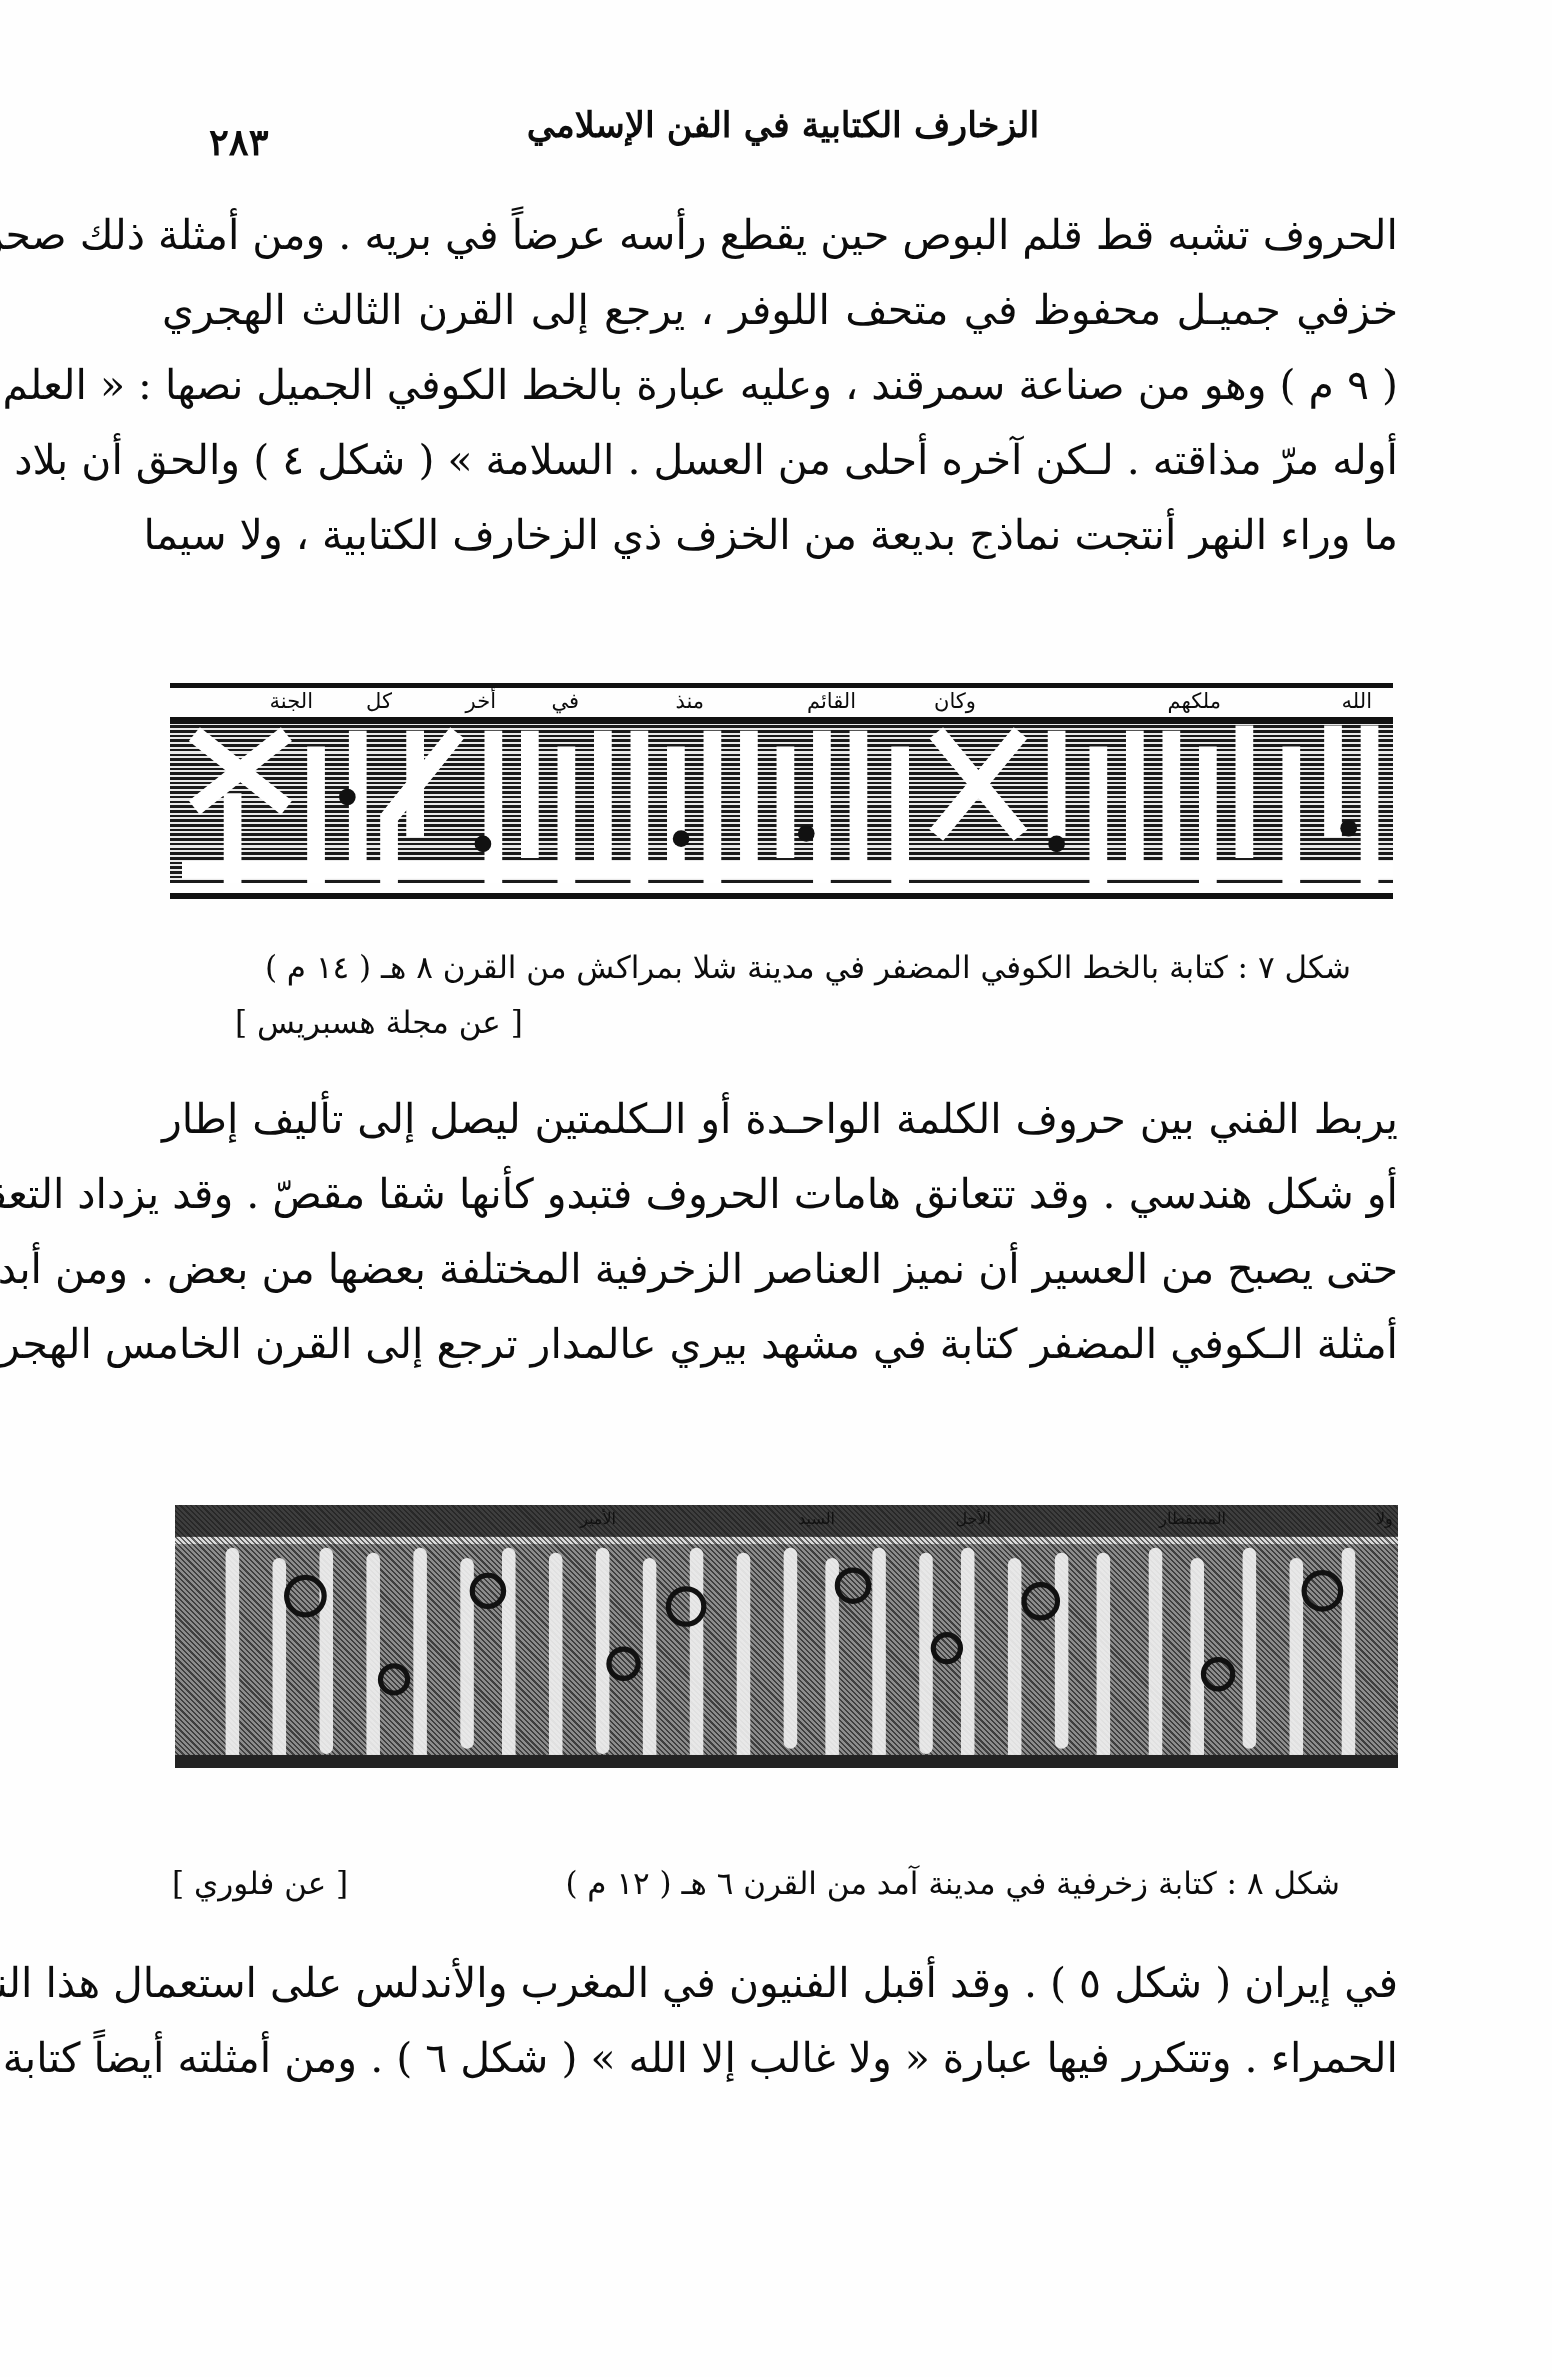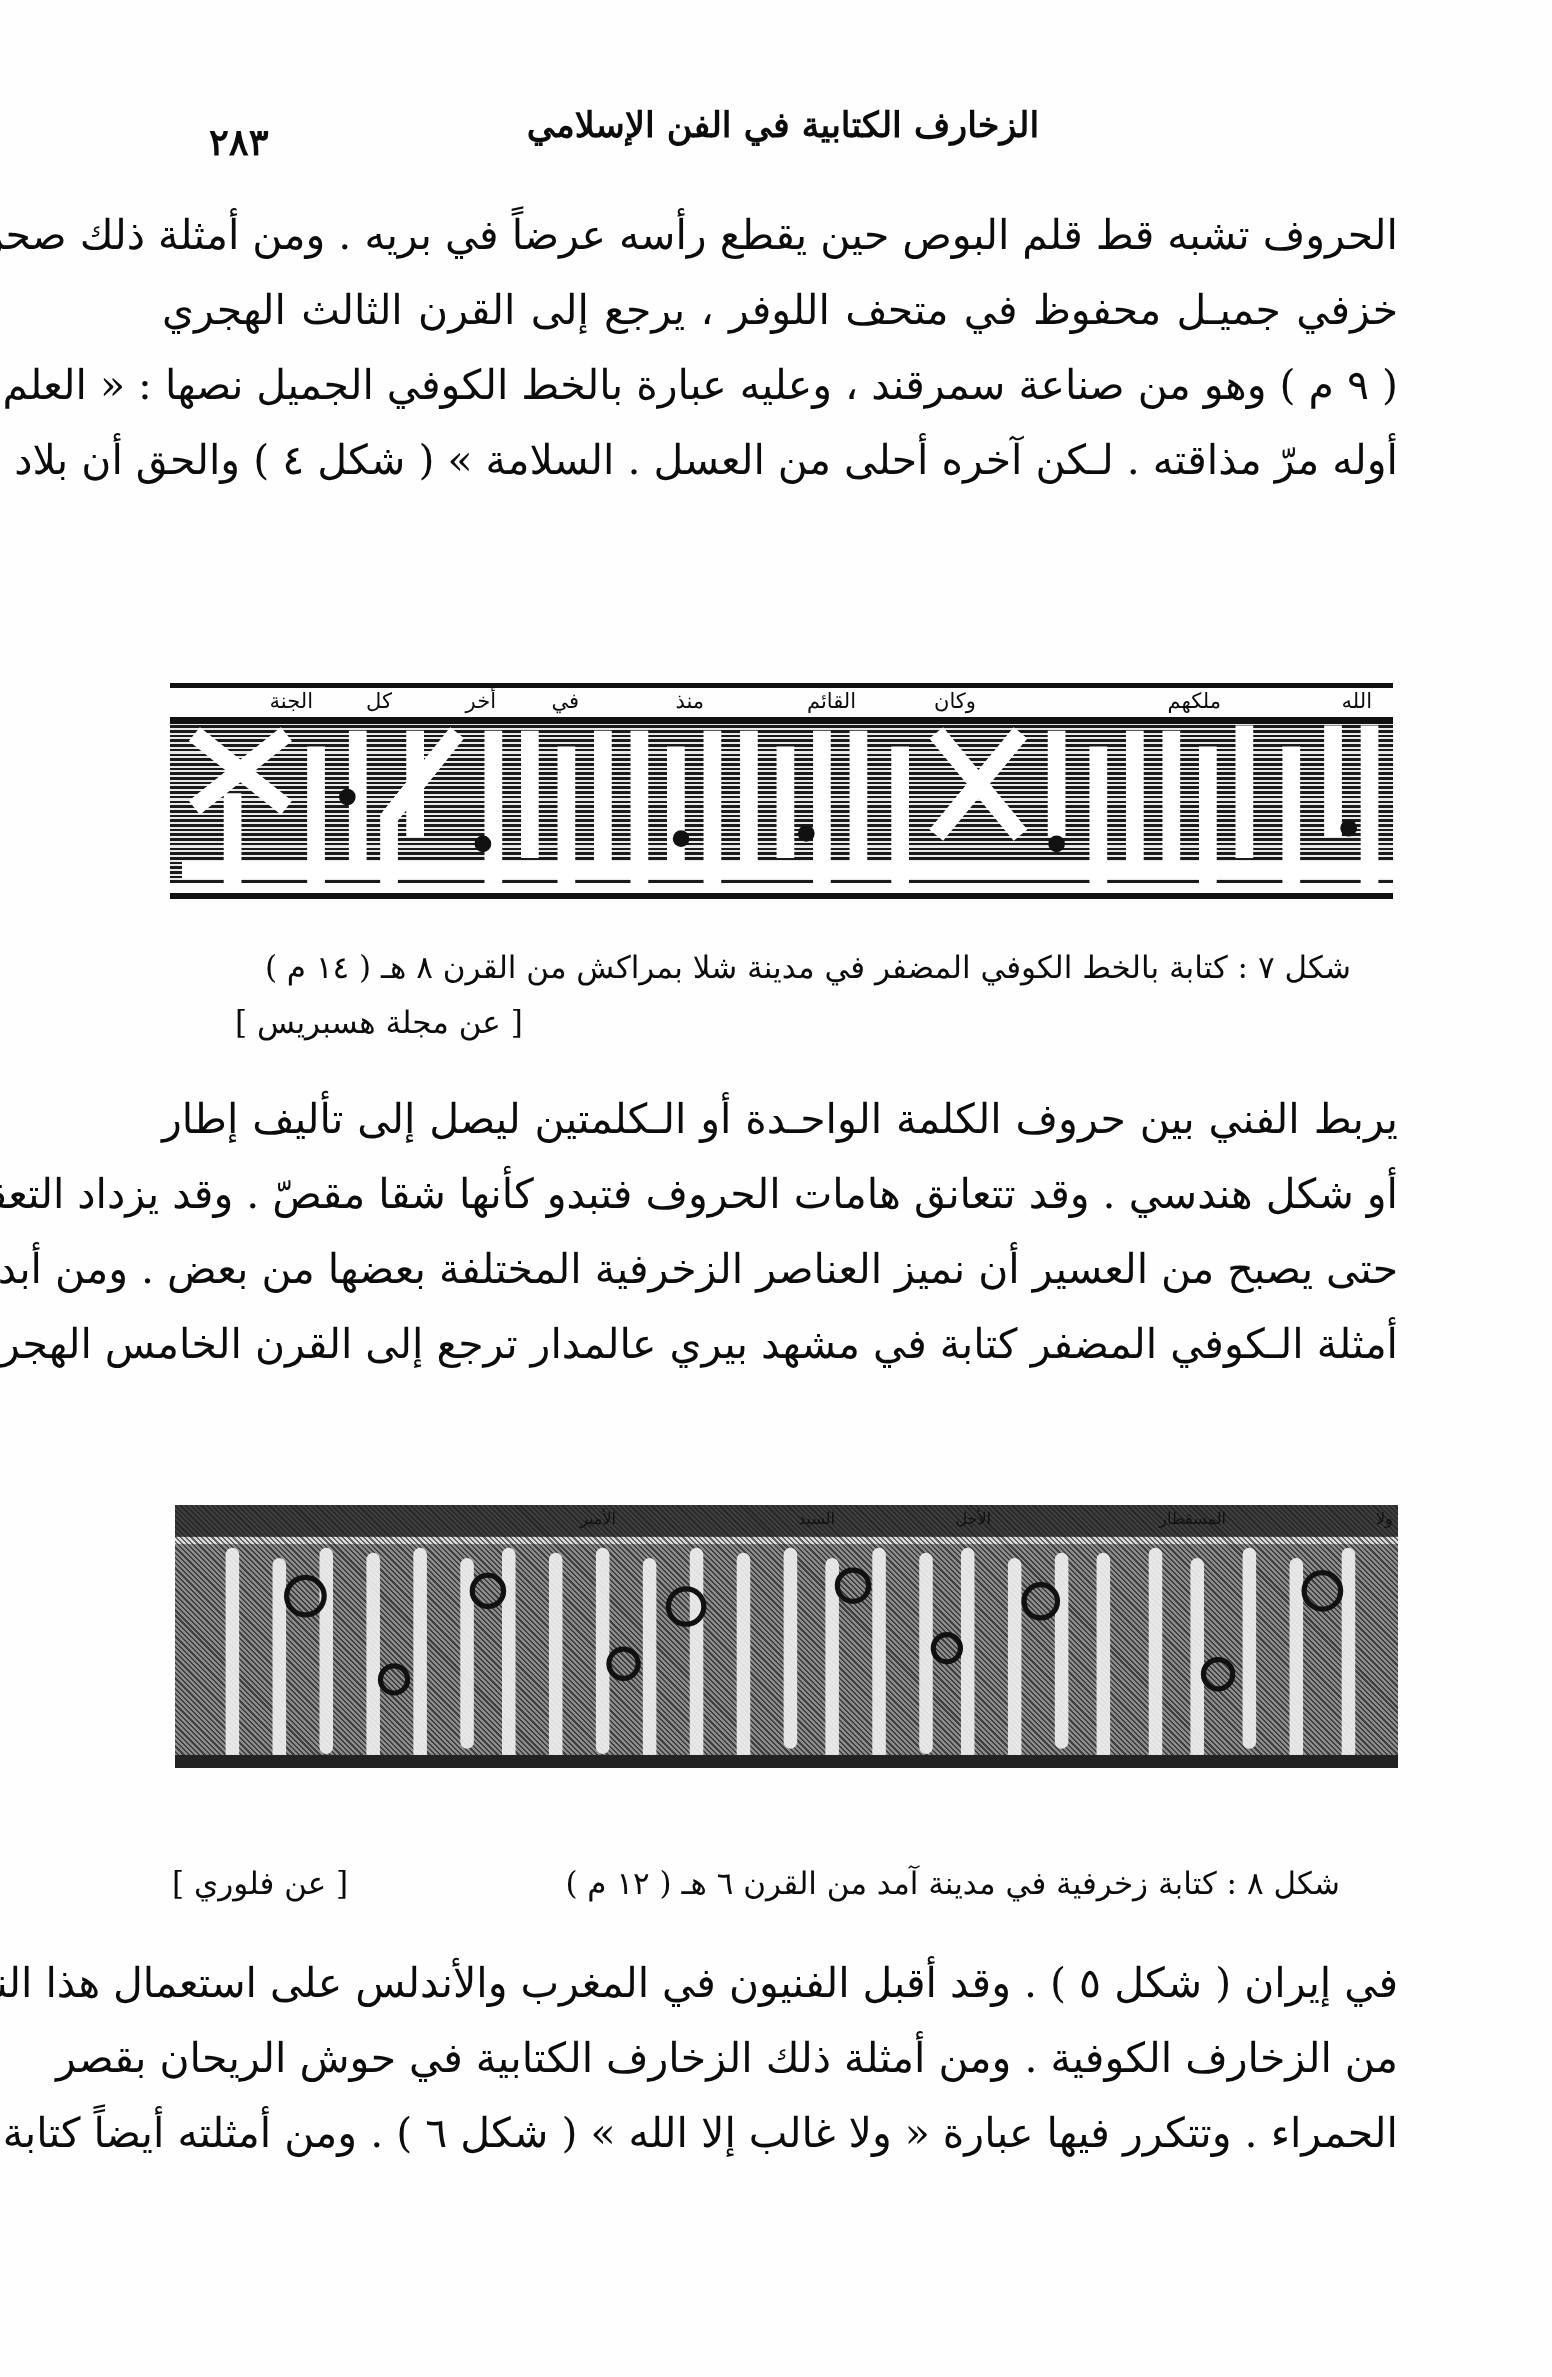--- a/index.html
+++ b/index.html
@@ -61,20 +61,21 @@
 <body>
 
 <div id="running-title" class="abs rtl">الزخارف الكتابية في الفن الإسلامي</div>
 <div id="page-number" class="abs rtl">٢٨٣</div>
 
 <div id="para-1" class="abs para rtl">
   <span class="line">الحروف تشبه قط قلم البوص حين يقطع رأسه عرضاً في بريه . ومن أمثلة ذلك صحن</span>
   <span class="line">خزفي جميـل محفوظ في متحف اللوفر ، يرجع إلى القرن الثالث الهجري</span>
   <span class="line">( ٩ م ) وهو من صناعة سمرقند ، وعليه عبارة بالخط الكوفي الجميل نصها : « العلم</span>
   <span class="line">أوله مرّ مذاقته . لـكن آخره أحلى من العسل . السلامة » ( شكل ٤ ) والحق أن بلاد</span>
+  <span class="line">ما وراء النهر أنتجت نماذج بديعة من الخزف ذي الزخارف الكتابية ، ولا سيما</span>
 </div>
 
 <div id="figure-7" class="abs">
   <div class="rule-top"></div>
   <div class="label-strip rtl">
     <span style="right:21px">الله</span>
     <span style="right:172px">ملكهم</span>
     <span style="right:417px">وكان</span>
     <span style="right:537px">القائم</span>
     <span style="right:689px">منذ</span>
@@ -149,16 +150,15 @@
     </g>
     <rect x="0" y="405" width="2345" height="25" fill="#222"></rect>
   </svg>
 </div>
 
 <div id="caption-8" class="abs caption rtl">شكل ٨ : كتابة زخرفية في مدينة آمد من القرن ٦ هـ ( ١٢ م )</div>
 <div id="source-8" class="abs caption rtl">[ عن فلوري ]</div>
 
 <div id="para-3" class="abs para rtl">
   <span class="line">في إيران ( شكل ٥ ) . وقد أقبل الفنيون في المغرب والأندلس على استعمال هذا النوع</span>
-  <span class="line">من الزخارف الكوفية . ومن أمثلة ذلك الزخارف الكتابية في حوش الريحان بقصر</span>
   <span class="line">الحمراء . وتتكرر فيها عبارة « ولا غالب إلا الله » ( شكل ٦ ) . ومن أمثلته أيضاً كتابة</span>
 </div>
 
 
 </body></html>

